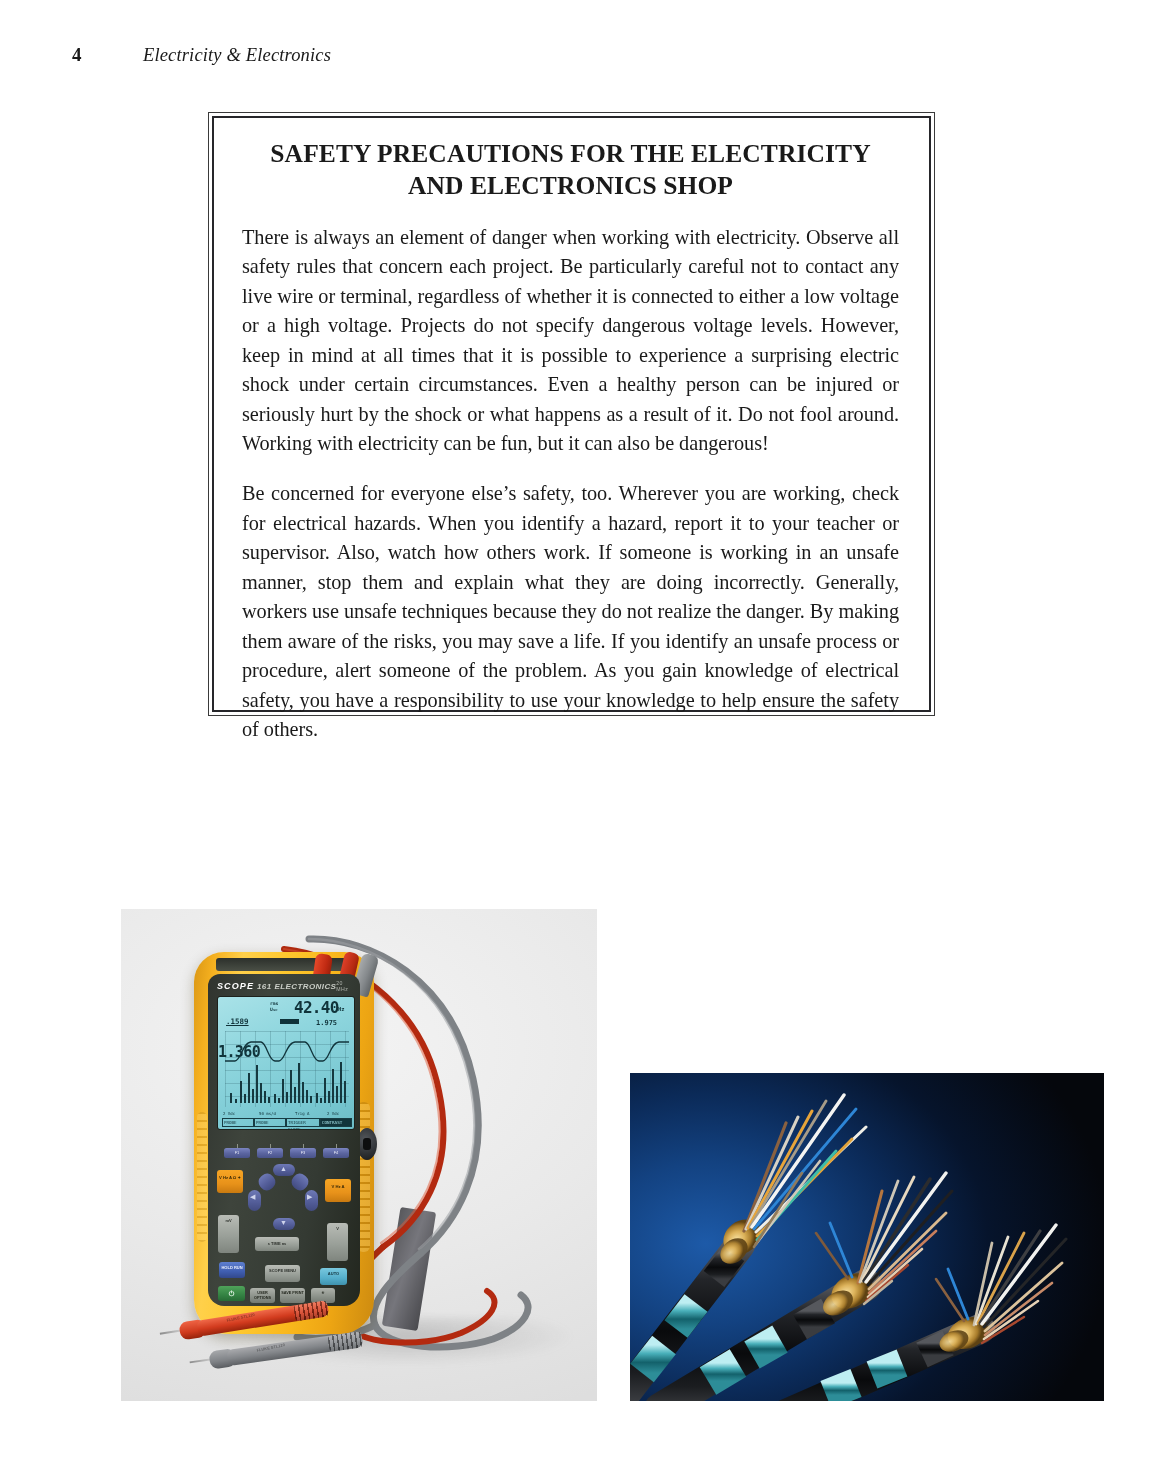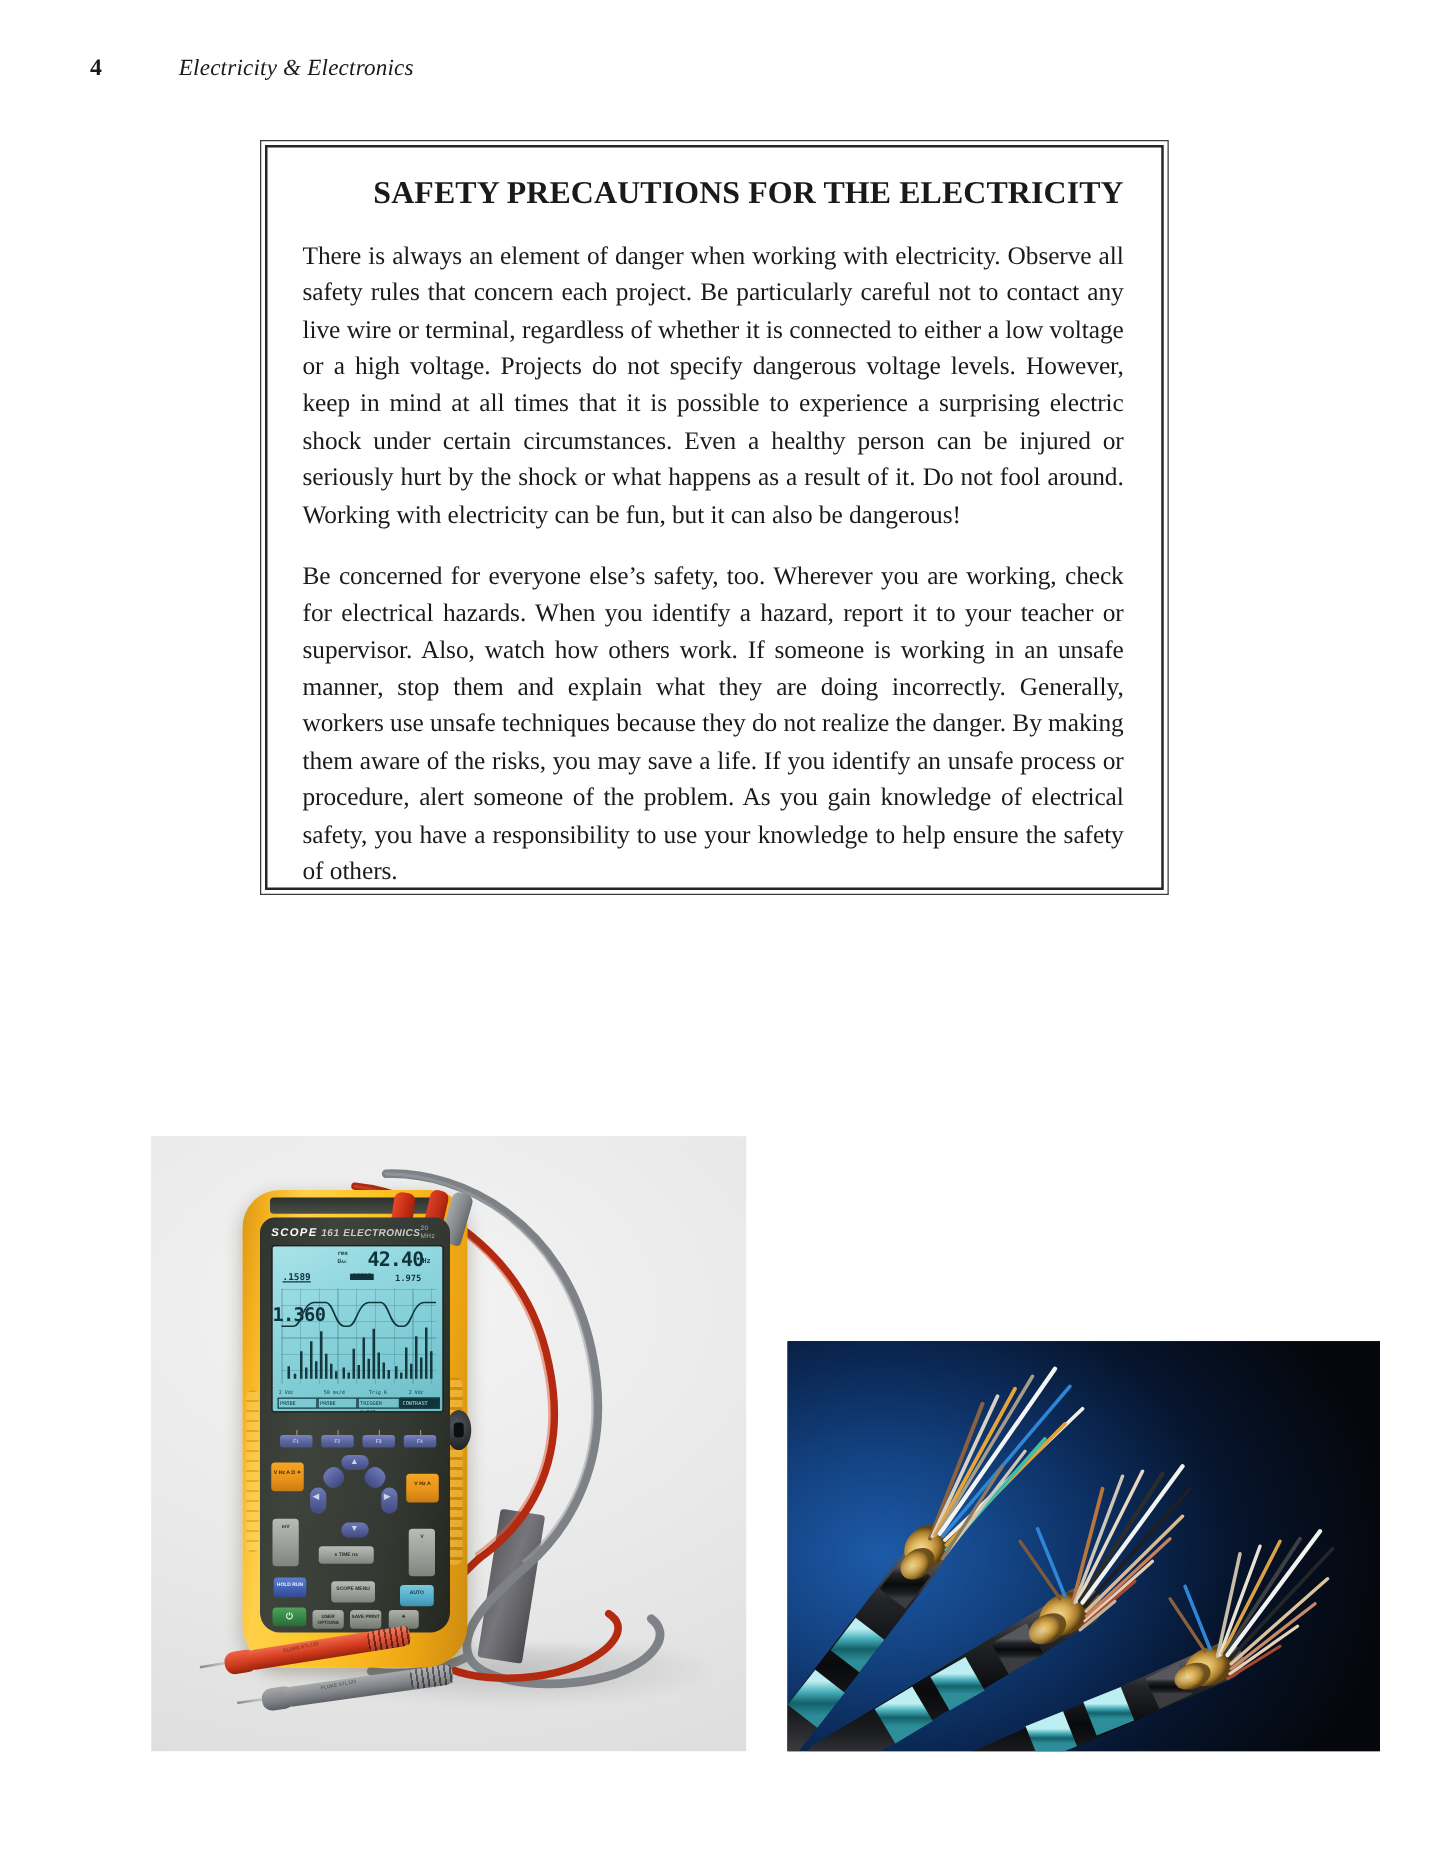--- a/index.html
+++ b/index.html
@@ -51,21 +51,21 @@
     padding: 3px;
   }
   .safety-box-inner {
     width: 100%;
     height: 100%;
     box-sizing: border-box;
     border: 2.2px solid #26262a;
     padding: 16px 30px 0 28px;
   }
   .box-title {
-    text-align: right;
+    text-align: center;
     font-size: 25.5px;
     font-weight: bold;
     line-height: 1.25;
     letter-spacing: .1px;
     margin: 4px 0 0 0;
   }
   .box-title .line2 { display: block; }
 
   .box-p {
     text-align: justify;
@@ -443,20 +443,21 @@
 
 <div class="running-head">
   <span class="folio">4</span>
   <span class="head-title">Electricity &amp; Electronics</span>
 </div>
 
 <section class="safety-box">
   <div class="safety-box-inner">
     <h1 class="box-title">
       <span>SAFETY PRECAUTIONS FOR THE ELECTRICITY</span>
+      <span class="line2">AND ELECTRONICS SHOP</span>
     </h1>
     <p class="box-p first">There is always an element of danger when working with electricity. Observe all safety rules that concern each project. Be particularly careful not to contact any live wire or terminal, regardless of whether it is connected to either a low voltage or a high voltage. Projects do not specify dangerous voltage levels. However, keep in mind at all times that it is possible to experience a surprising electric shock under certain circumstances. Even a healthy person can be injured or seriously hurt by the shock or what happens as a result of it. Do not fool around. Working with electricity can be fun, but it can also be dangerous!</p>
     <p class="box-p second">Be concerned for everyone else’s safety, too. Wherever you are working, check for electrical hazards. When you identify a hazard, report it to your teacher or supervisor. Also, watch how others work. If someone is working in an unsafe manner, stop them and explain what they are doing incorrectly. Generally, workers use unsafe techniques because they do not realize the danger. By making them aware of the risks, you may save a life. If you identify an unsafe process or procedure, alert someone of the problem. As you gain knowledge of electrical safety, you have a responsibility to use your knowledge to help ensure the safety of others.</p>
   </div>
 </section>
 
 <figure class="photo" id="photo-scopemeter">
   <div class="studio-bg"></div>
   <div class="table-shadow"></div>
 

